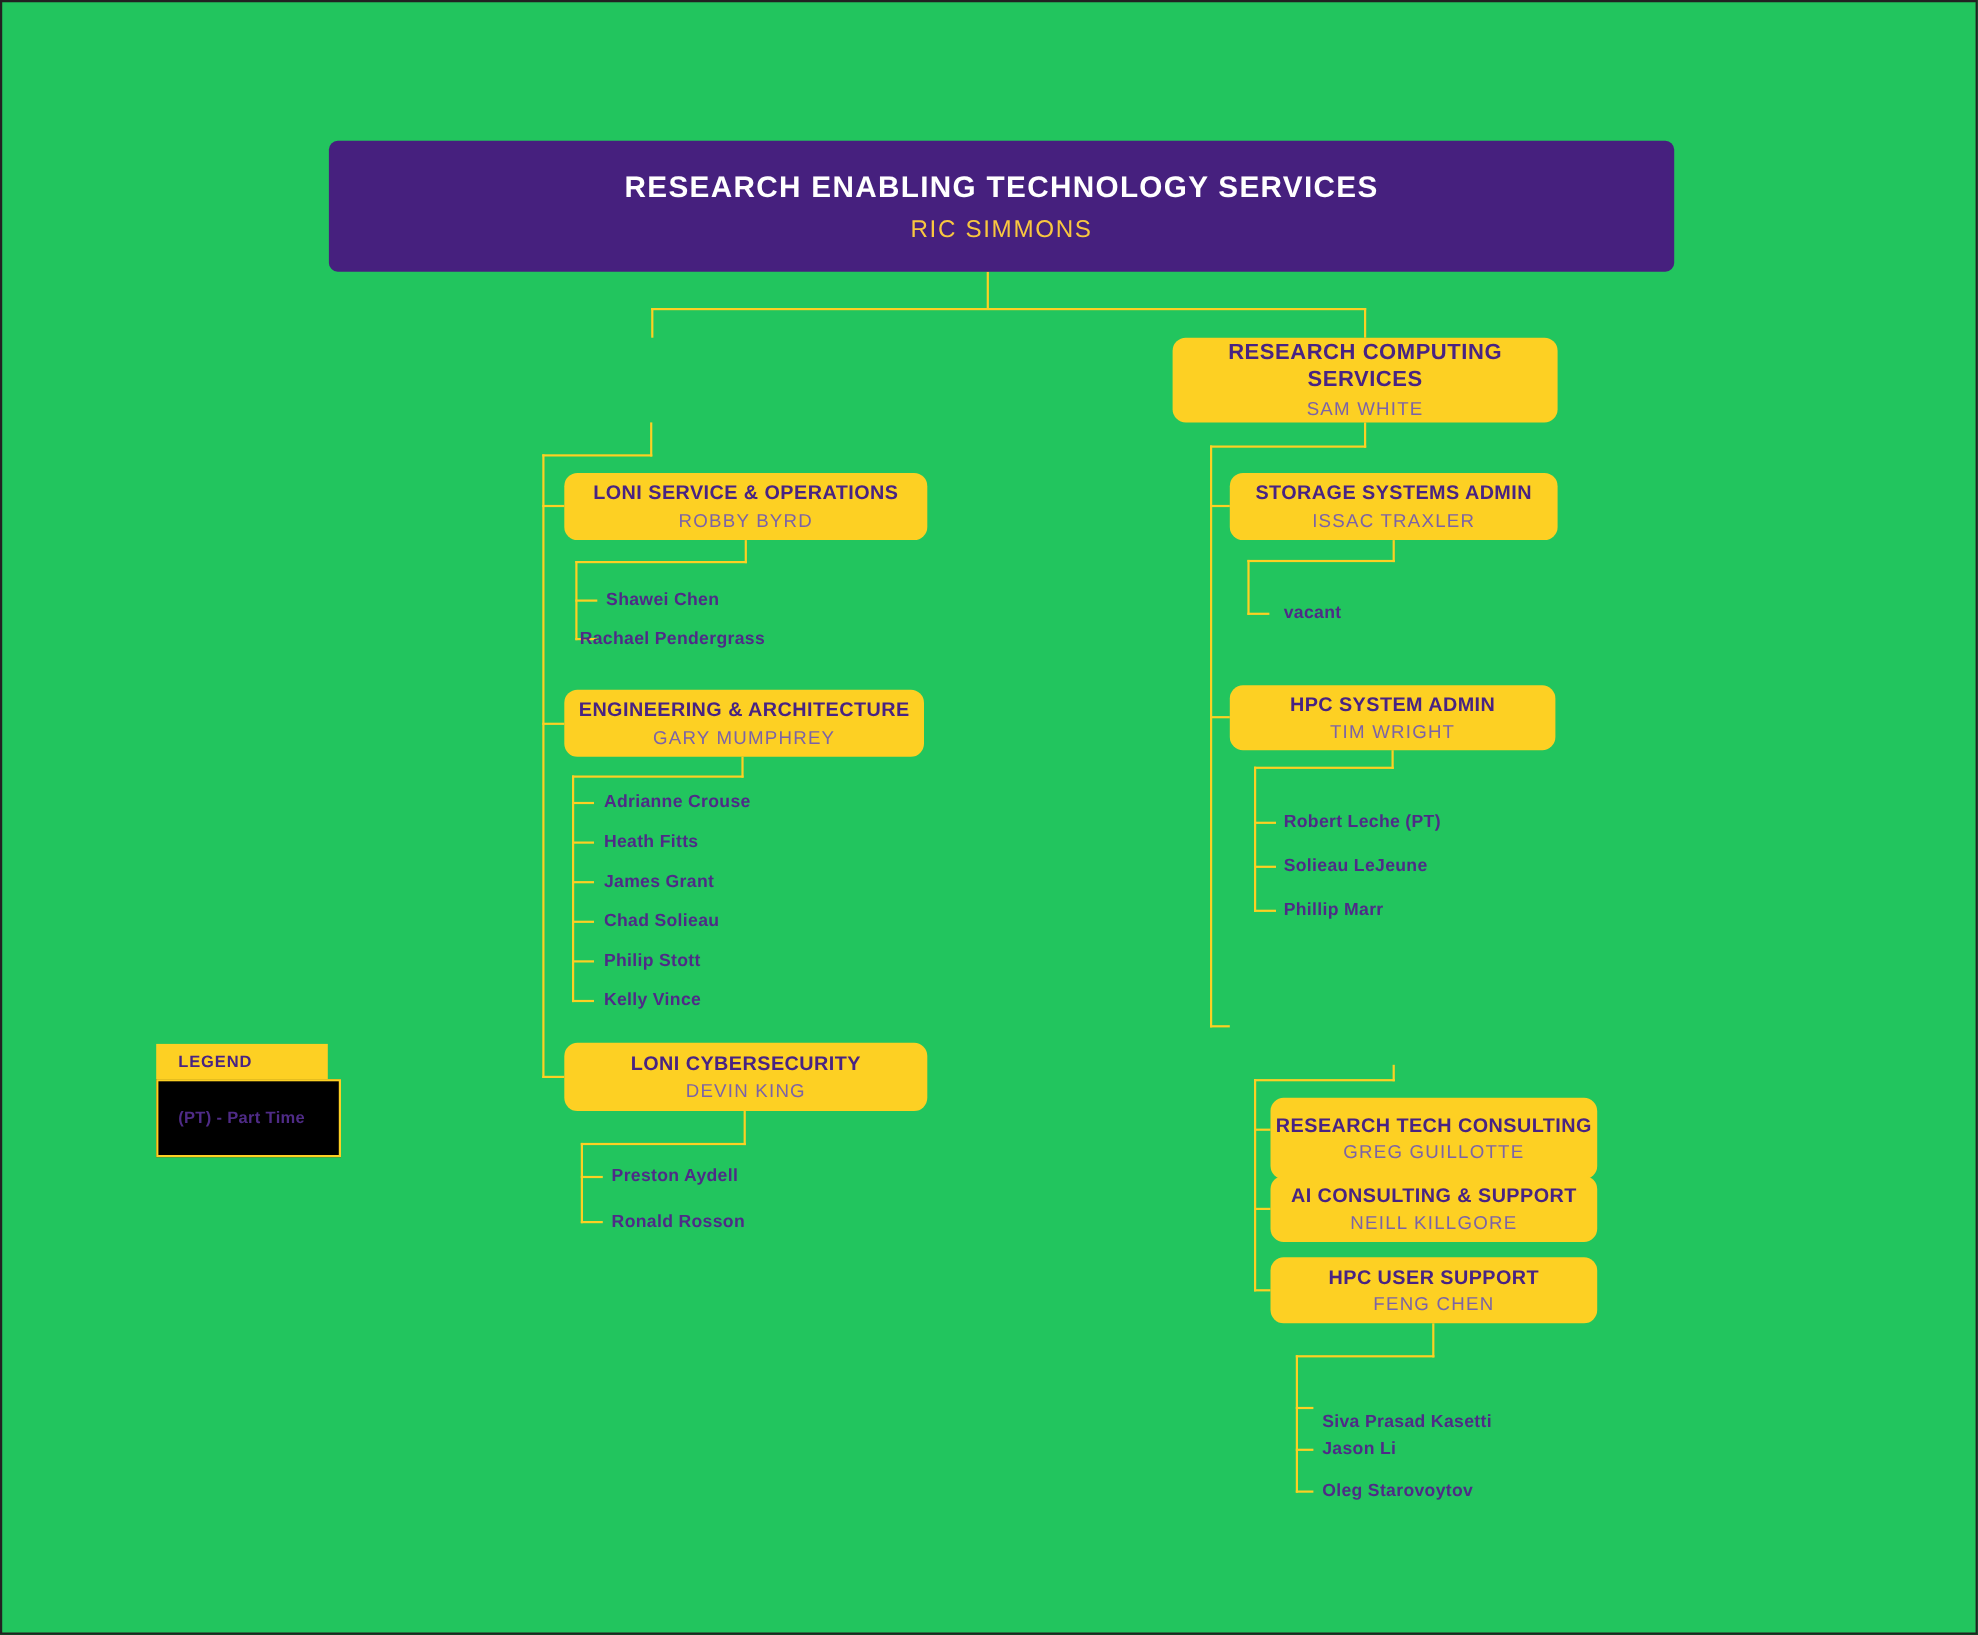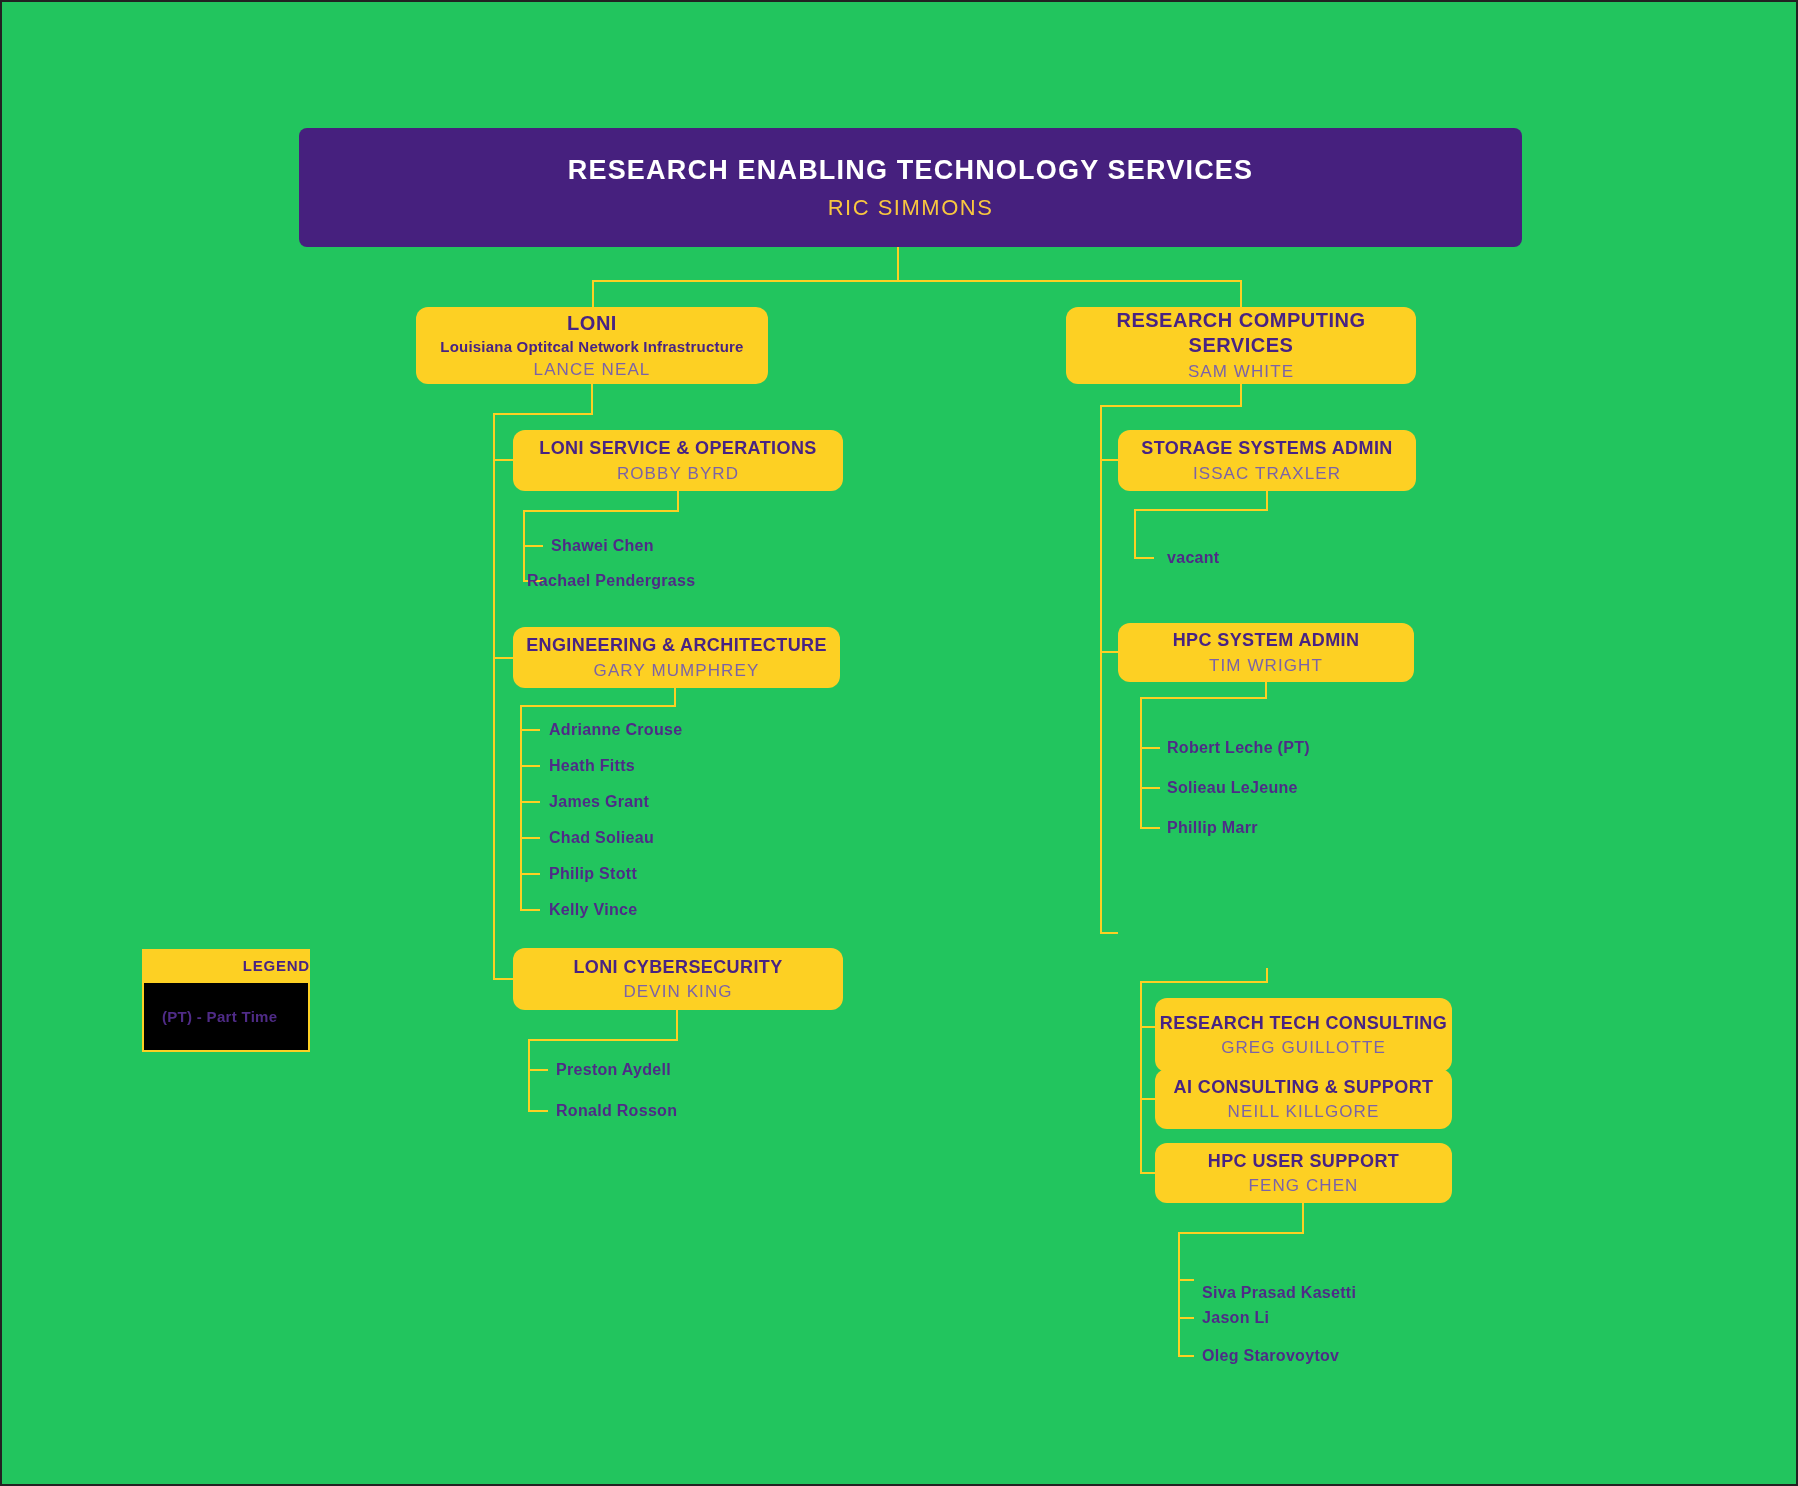--- a/index.html
+++ b/index.html
@@ -110,25 +110,20 @@
   <div class="line" style="left:1178px;top:1232px;width:2px;height:125px;"></div>
   <div class="line" style="left:1178px;top:1279px;width:16px;height:2px;"></div>
   <div class="line" style="left:1178px;top:1317px;width:16px;height:2px;"></div>
   <div class="line" style="left:1178px;top:1355px;width:16px;height:2px;"></div>
 
   <div class="root-box" style="left:299px;top:128px;width:1223px;height:119px;">
     <div class="root-title">RESEARCH ENABLING TECHNOLOGY SERVICES</div>
     <div class="root-mgr">RIC SIMMONS</div>
   </div>
 
-  <div class="gold-box" style="left:416px;top:307px;width:352px;height:77px;">
-    <div class="dept-title">LONI</div>
-    <div class="dept-sub">Louisiana Optitcal Network Infrastructure</div>
-    <div class="mgr" style="margin-top:2px;">LANCE NEAL</div>
-  </div>
 
   <div class="gold-box" style="left:513px;top:430px;width:330px;height:61px;">
     <div class="team-title">LONI SERVICE &amp; OPERATIONS</div>
     <div class="mgr">ROBBY BYRD</div>
   </div>
   <div class="member" style="left:551px;top:536px;">Shawei Chen</div>
   <div class="member" style="left:527px;top:571px;">Rachael Pendergrass</div>
 
   <div class="gold-box" style="left:513px;top:627px;width:327px;height:61px;">
     <div class="team-title">ENGINEERING &amp; ARCHITECTURE</div>
@@ -141,21 +136,21 @@
   <div class="member" style="left:549px;top:864px;">Philip Stott</div>
   <div class="member" style="left:549px;top:900px;">Kelly Vince</div>
 
   <div class="gold-box" style="left:513px;top:948px;width:330px;height:62px;">
     <div class="team-title">LONI CYBERSECURITY</div>
     <div class="mgr">DEVIN KING</div>
   </div>
   <div class="member" style="left:556px;top:1060px;">Preston Aydell</div>
   <div class="member" style="left:556px;top:1101px;">Ronald Rosson</div>
 
-  <div class="legend-head" style="left:142px;top:949px;width:168px;height:32px;justify-content:flex-end;">
+  <div class="legend-head" style="left:142px;top:949px;width:156px;height:32px;">
     <span>LEGEND</span>
   </div>
   <div class="legend-body" style="left:142px;top:981px;width:168px;height:71px;">
     <span>(PT) - Part Time</span>
   </div>
 
   <div class="gold-box" style="left:1066px;top:307px;width:350px;height:77px;">
     <div class="dept-title">RESEARCH COMPUTING SERVICES</div>
     <div class="mgr">SAM WHITE</div>
   </div>

